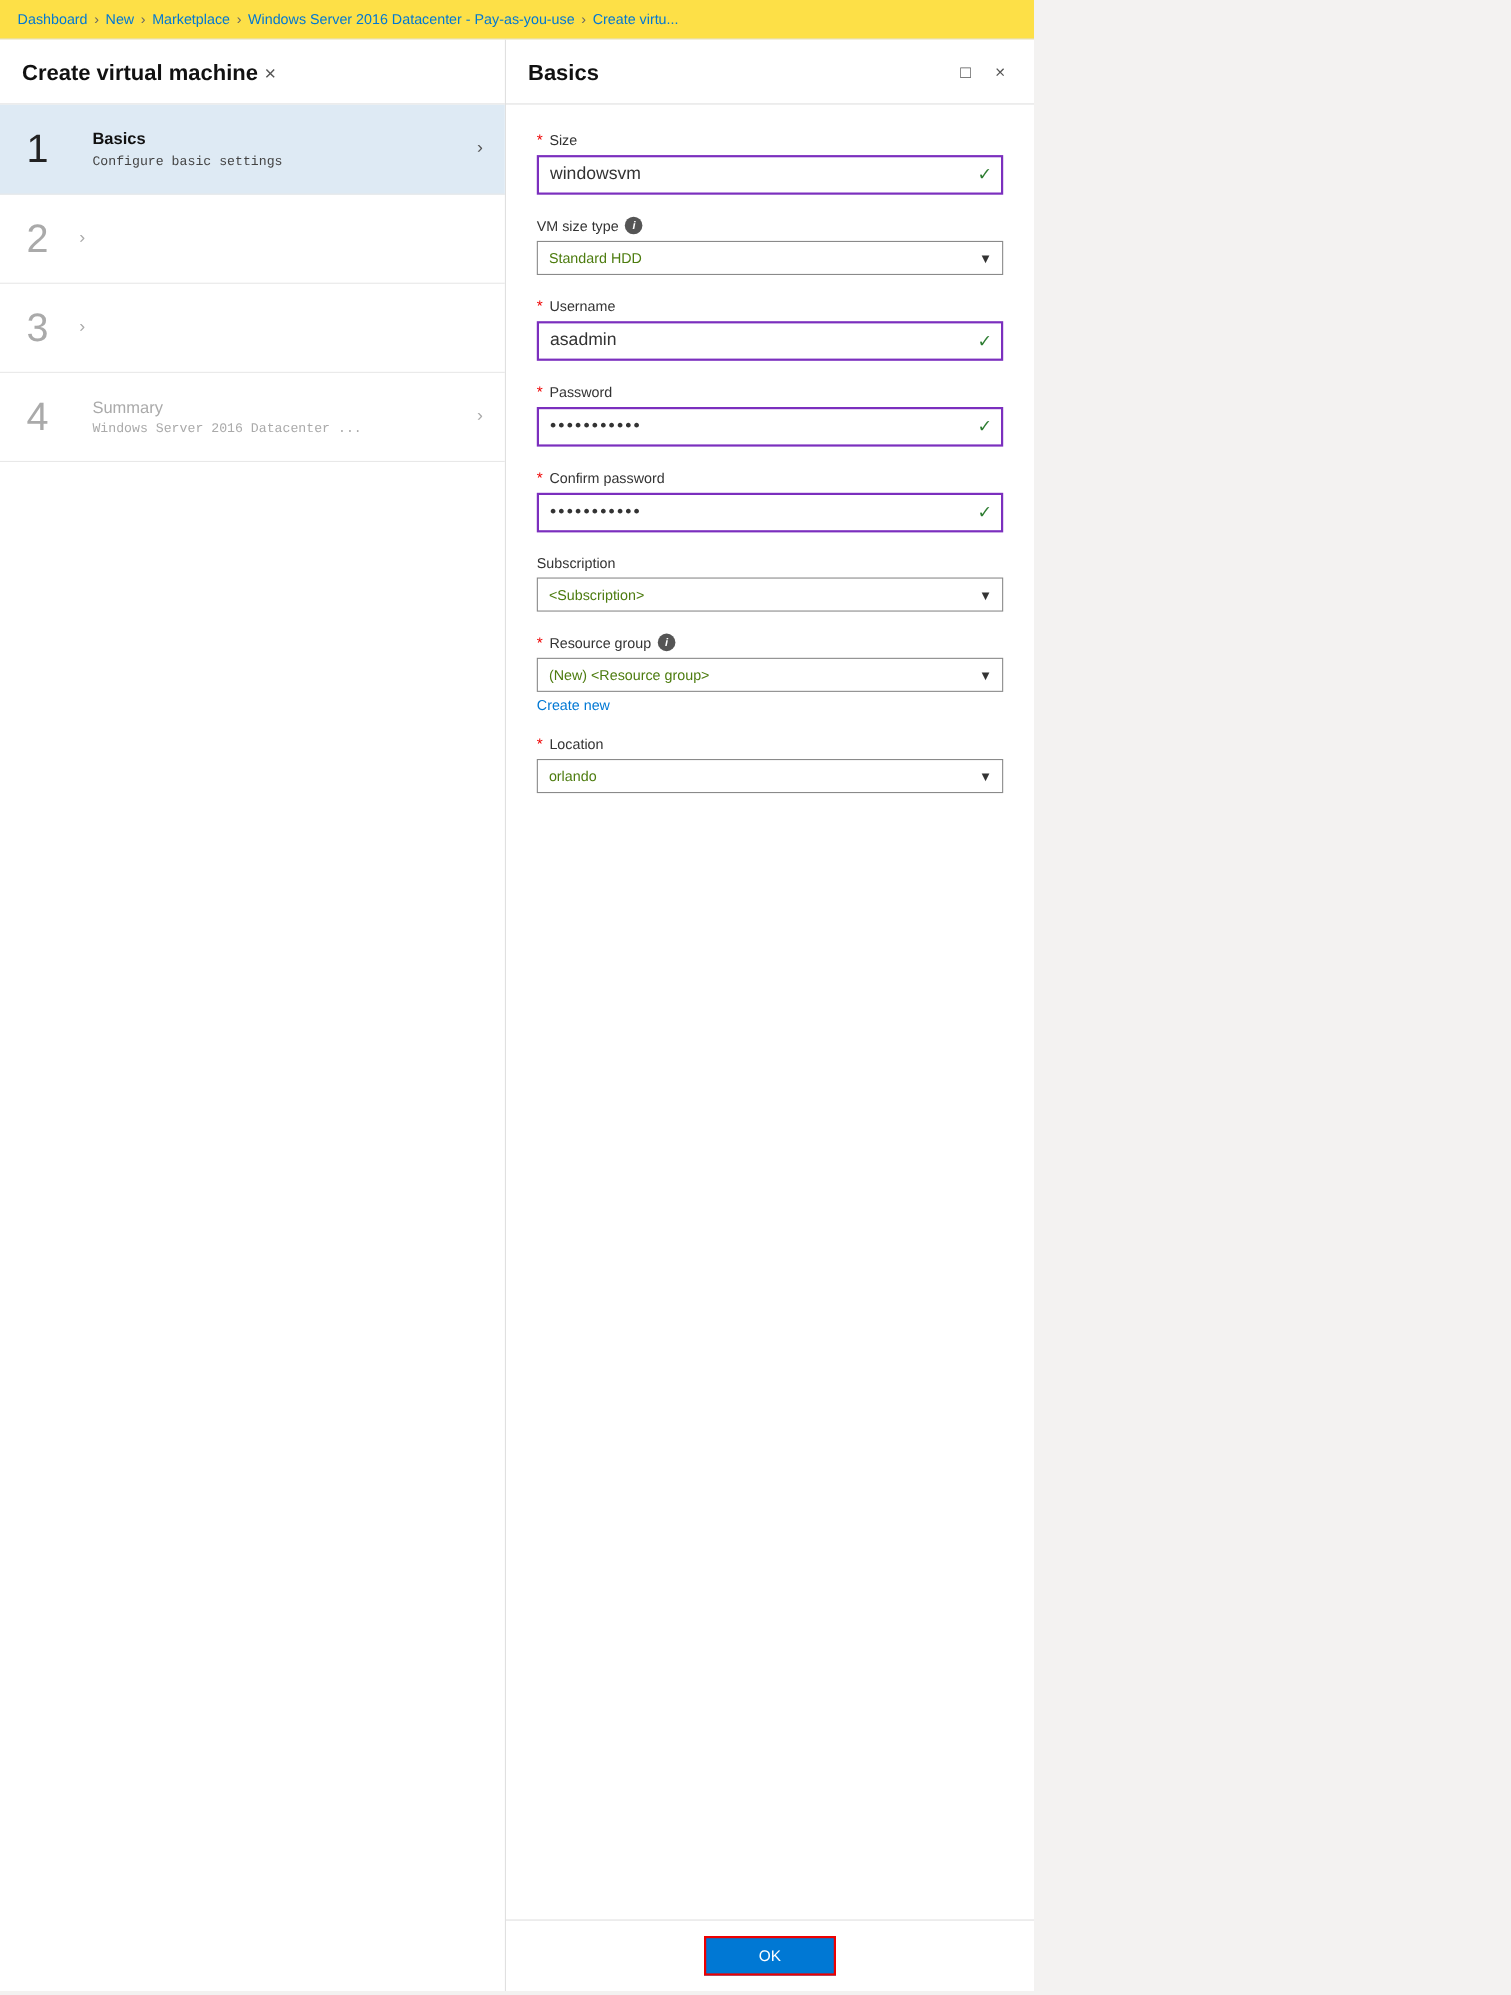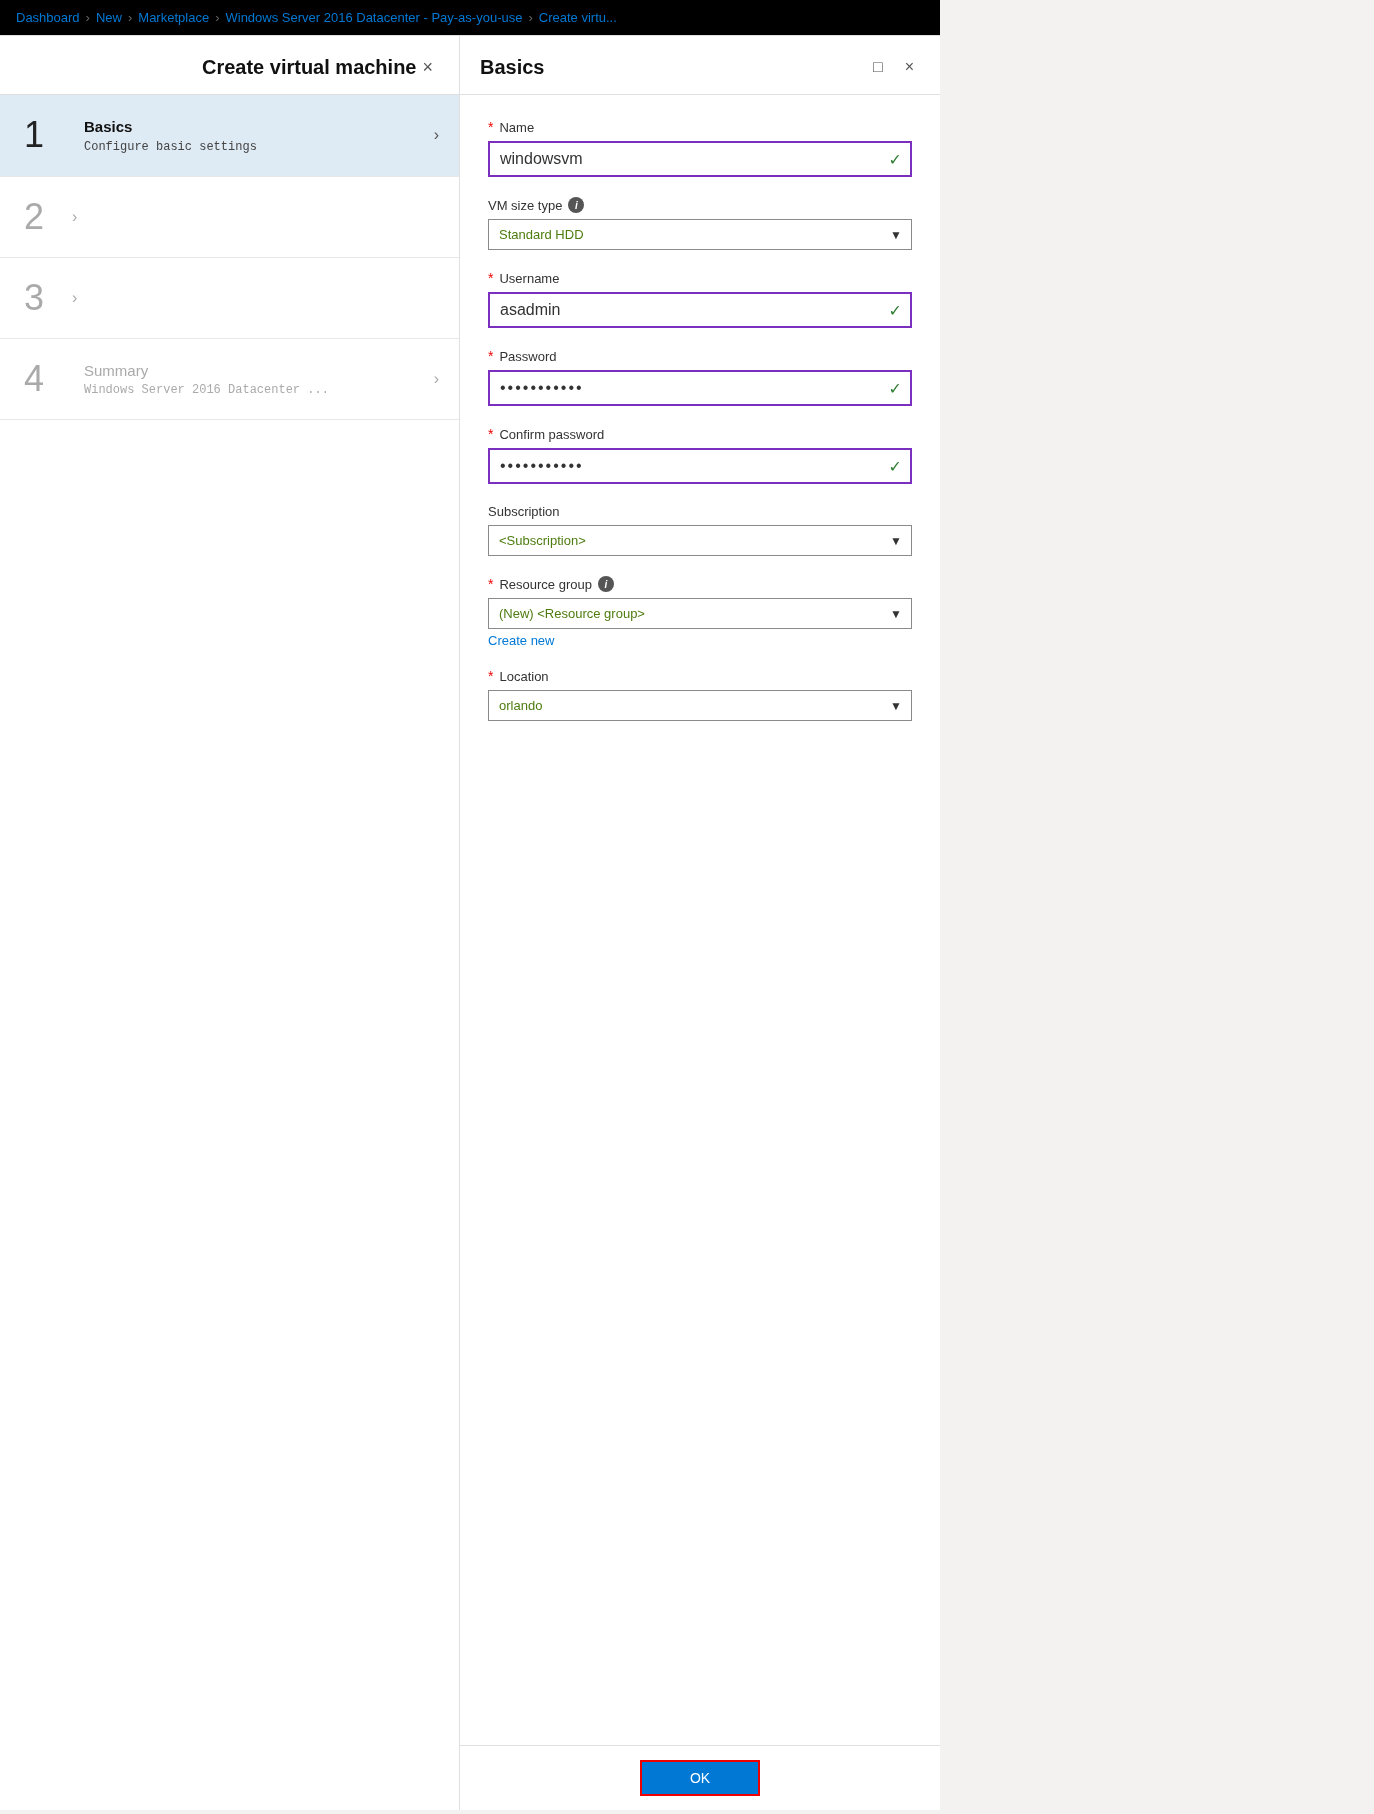--- a/index.html
+++ b/index.html
@@ -9,21 +9,21 @@
       background: #f3f2f1;
       color: #333;
       width: 940px;
     }
 
     
     .breadcrumb {
       display: flex;
       align-items: center;
       padding: 10px 16px;
-      background: #000000;
+      background: #fde047;
       border-bottom: 1px solid #e0e0e0;
       font-size: 13px;
       flex-wrap: wrap;
       gap: 4px;
     }
     .breadcrumb a {
       color: #0078d4;
       text-decoration: none;
     }
     .breadcrumb .sep {
@@ -43,21 +43,21 @@
     .left-panel {
       width: 460px;
       border-right: 1px solid #e0e0e0;
       display: flex;
       flex-direction: column;
     }
 
     .left-panel-header {
       display: flex;
       align-items: center;
-      justify-content: flex-end;
+      justify-content: flex-start;
       padding: 18px 20px 14px 20px;
       border-bottom: 1px solid #e0e0e0;
     }
 
     .left-panel-title {
       font-size: 20px;
       font-weight: 600;
       color: #111;
     }
 
@@ -369,21 +369,21 @@
         <button class="panel-action-btn">□</button>
         <button class="panel-action-btn">×</button>
       </div>
     </div>
 
     <div class="form-container">
 
       <div class="form-group">
         <div class="form-label">
           <span class="required-star">*</span>
-          <span>Name</span>
+          <span>Size</span>
         </div>
         <div class="input-wrapper">
           <input class="form-input valid" type="text" value="windowsvm" style="">
           <span class="input-check">✓</span>
         </div>
       </div>
 
       <div class="form-group">
         <div class="form-label">
           <span>VM size type</span>

